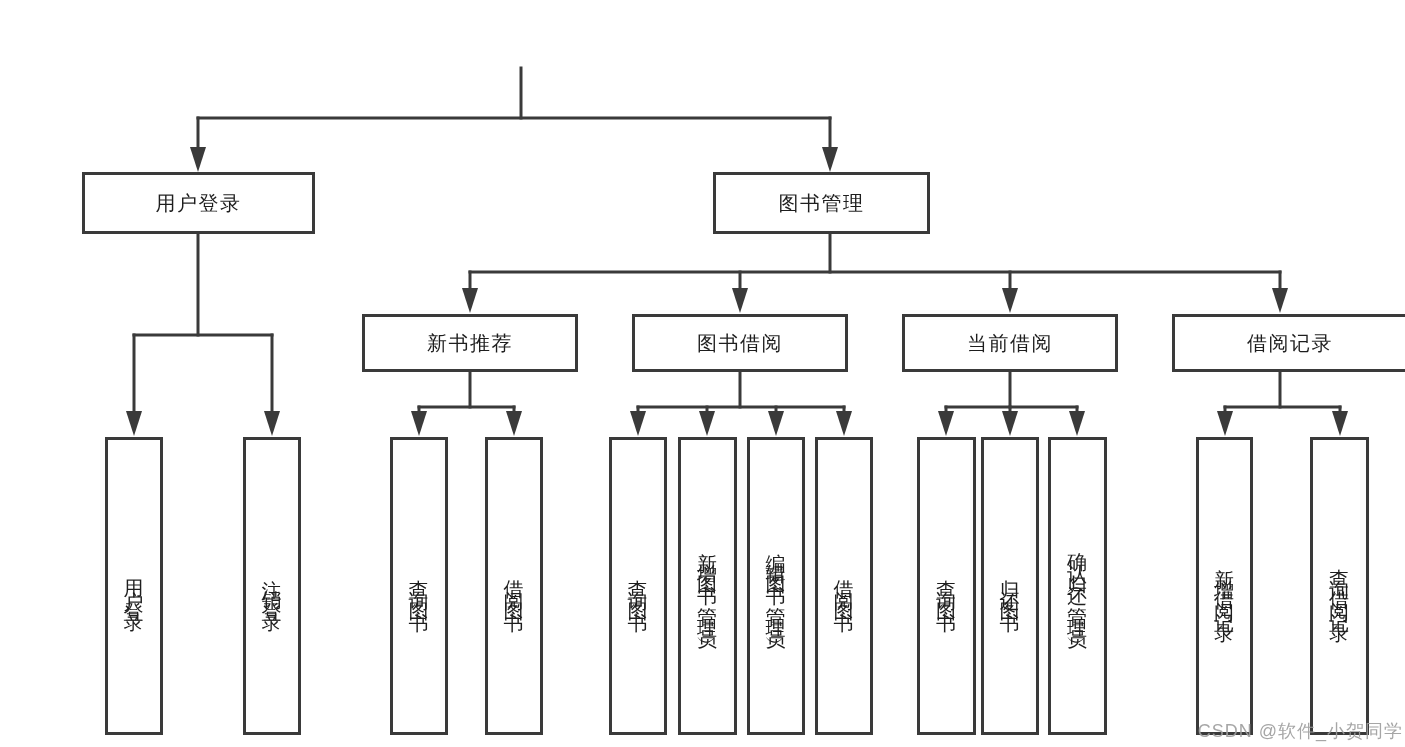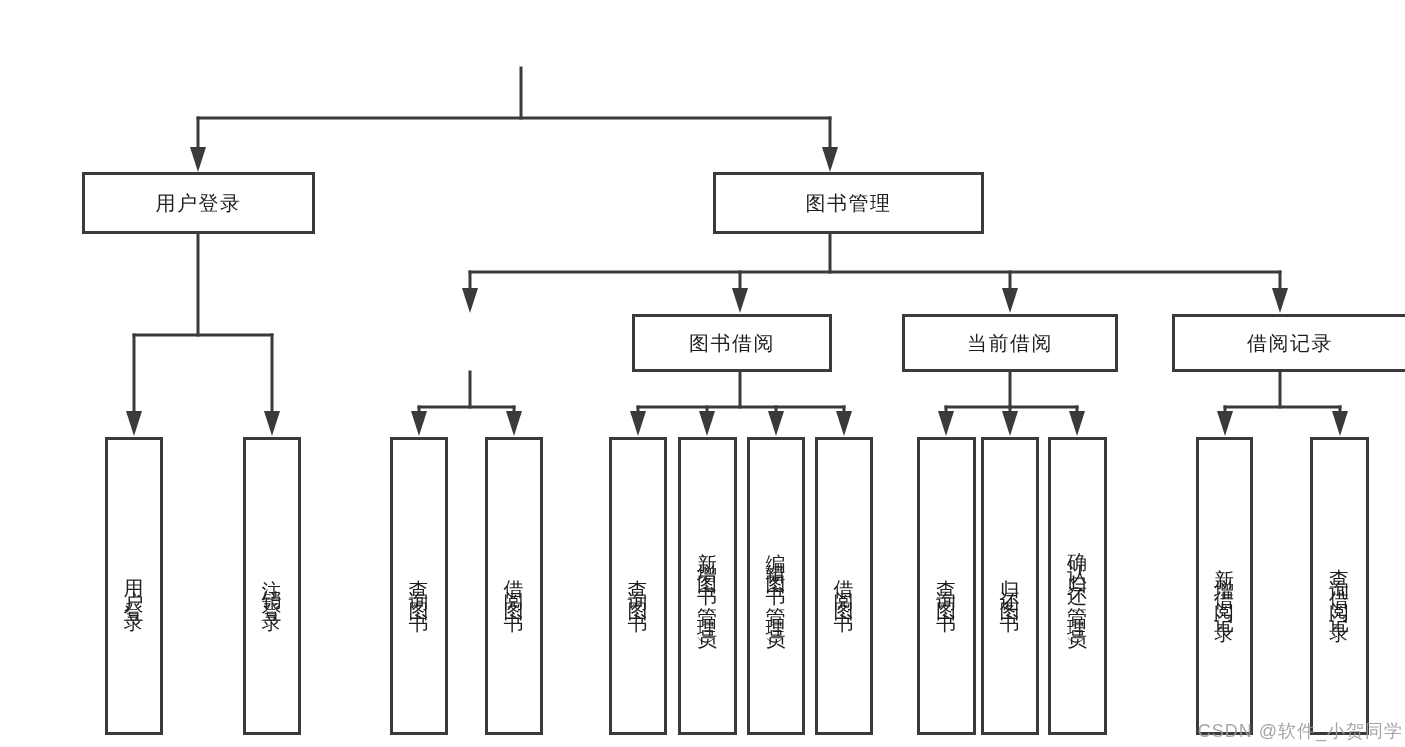--- a/index.html
+++ b/index.html
@@ -129,25 +129,28 @@
       <polygon points="1069,411 1085,411 1077,436"></polygon>
       <polygon points="1217,411 1233,411 1225,436"></polygon>
       <polygon points="1332,411 1348,411 1340,436"></polygon>
     </g>
   </svg>
 
 
   <div class="node" style="left:82px; top:172px; width:233px; height:62px;">
     <span class="hlabel">用户登录</span>
   </div>
-  <div class="node" style="left:713px; top:172px; width:271px; height:62px;">
+  <div class="node" style="left:713px; top:172px; width:217px; height:62px;">
     <span class="hlabel">图书管理</span>
   </div>
 
-  <div class="node" style="left:632px; top:314px; width:200px; height:58px;">
+  <div class="node" style="left:362px; top:314px; width:216px; height:58px;">
+    <span class="hlabel">新书推荐</span>
+  </div>
+  <div class="node" style="left:632px; top:314px; width:216px; height:58px;">
     <span class="hlabel">图书借阅</span>
   </div>
   <div class="node" style="left:902px; top:314px; width:216px; height:58px;">
     <span class="hlabel">当前借阅</span>
   </div>
   <div class="node" style="left:1172px; top:314px; width:236px; height:58px;">
     <span class="hlabel">借阅记录</span>
   </div>
 
   <div class="node" style="left:105px; top:437px; width:58px; height:298px;">

